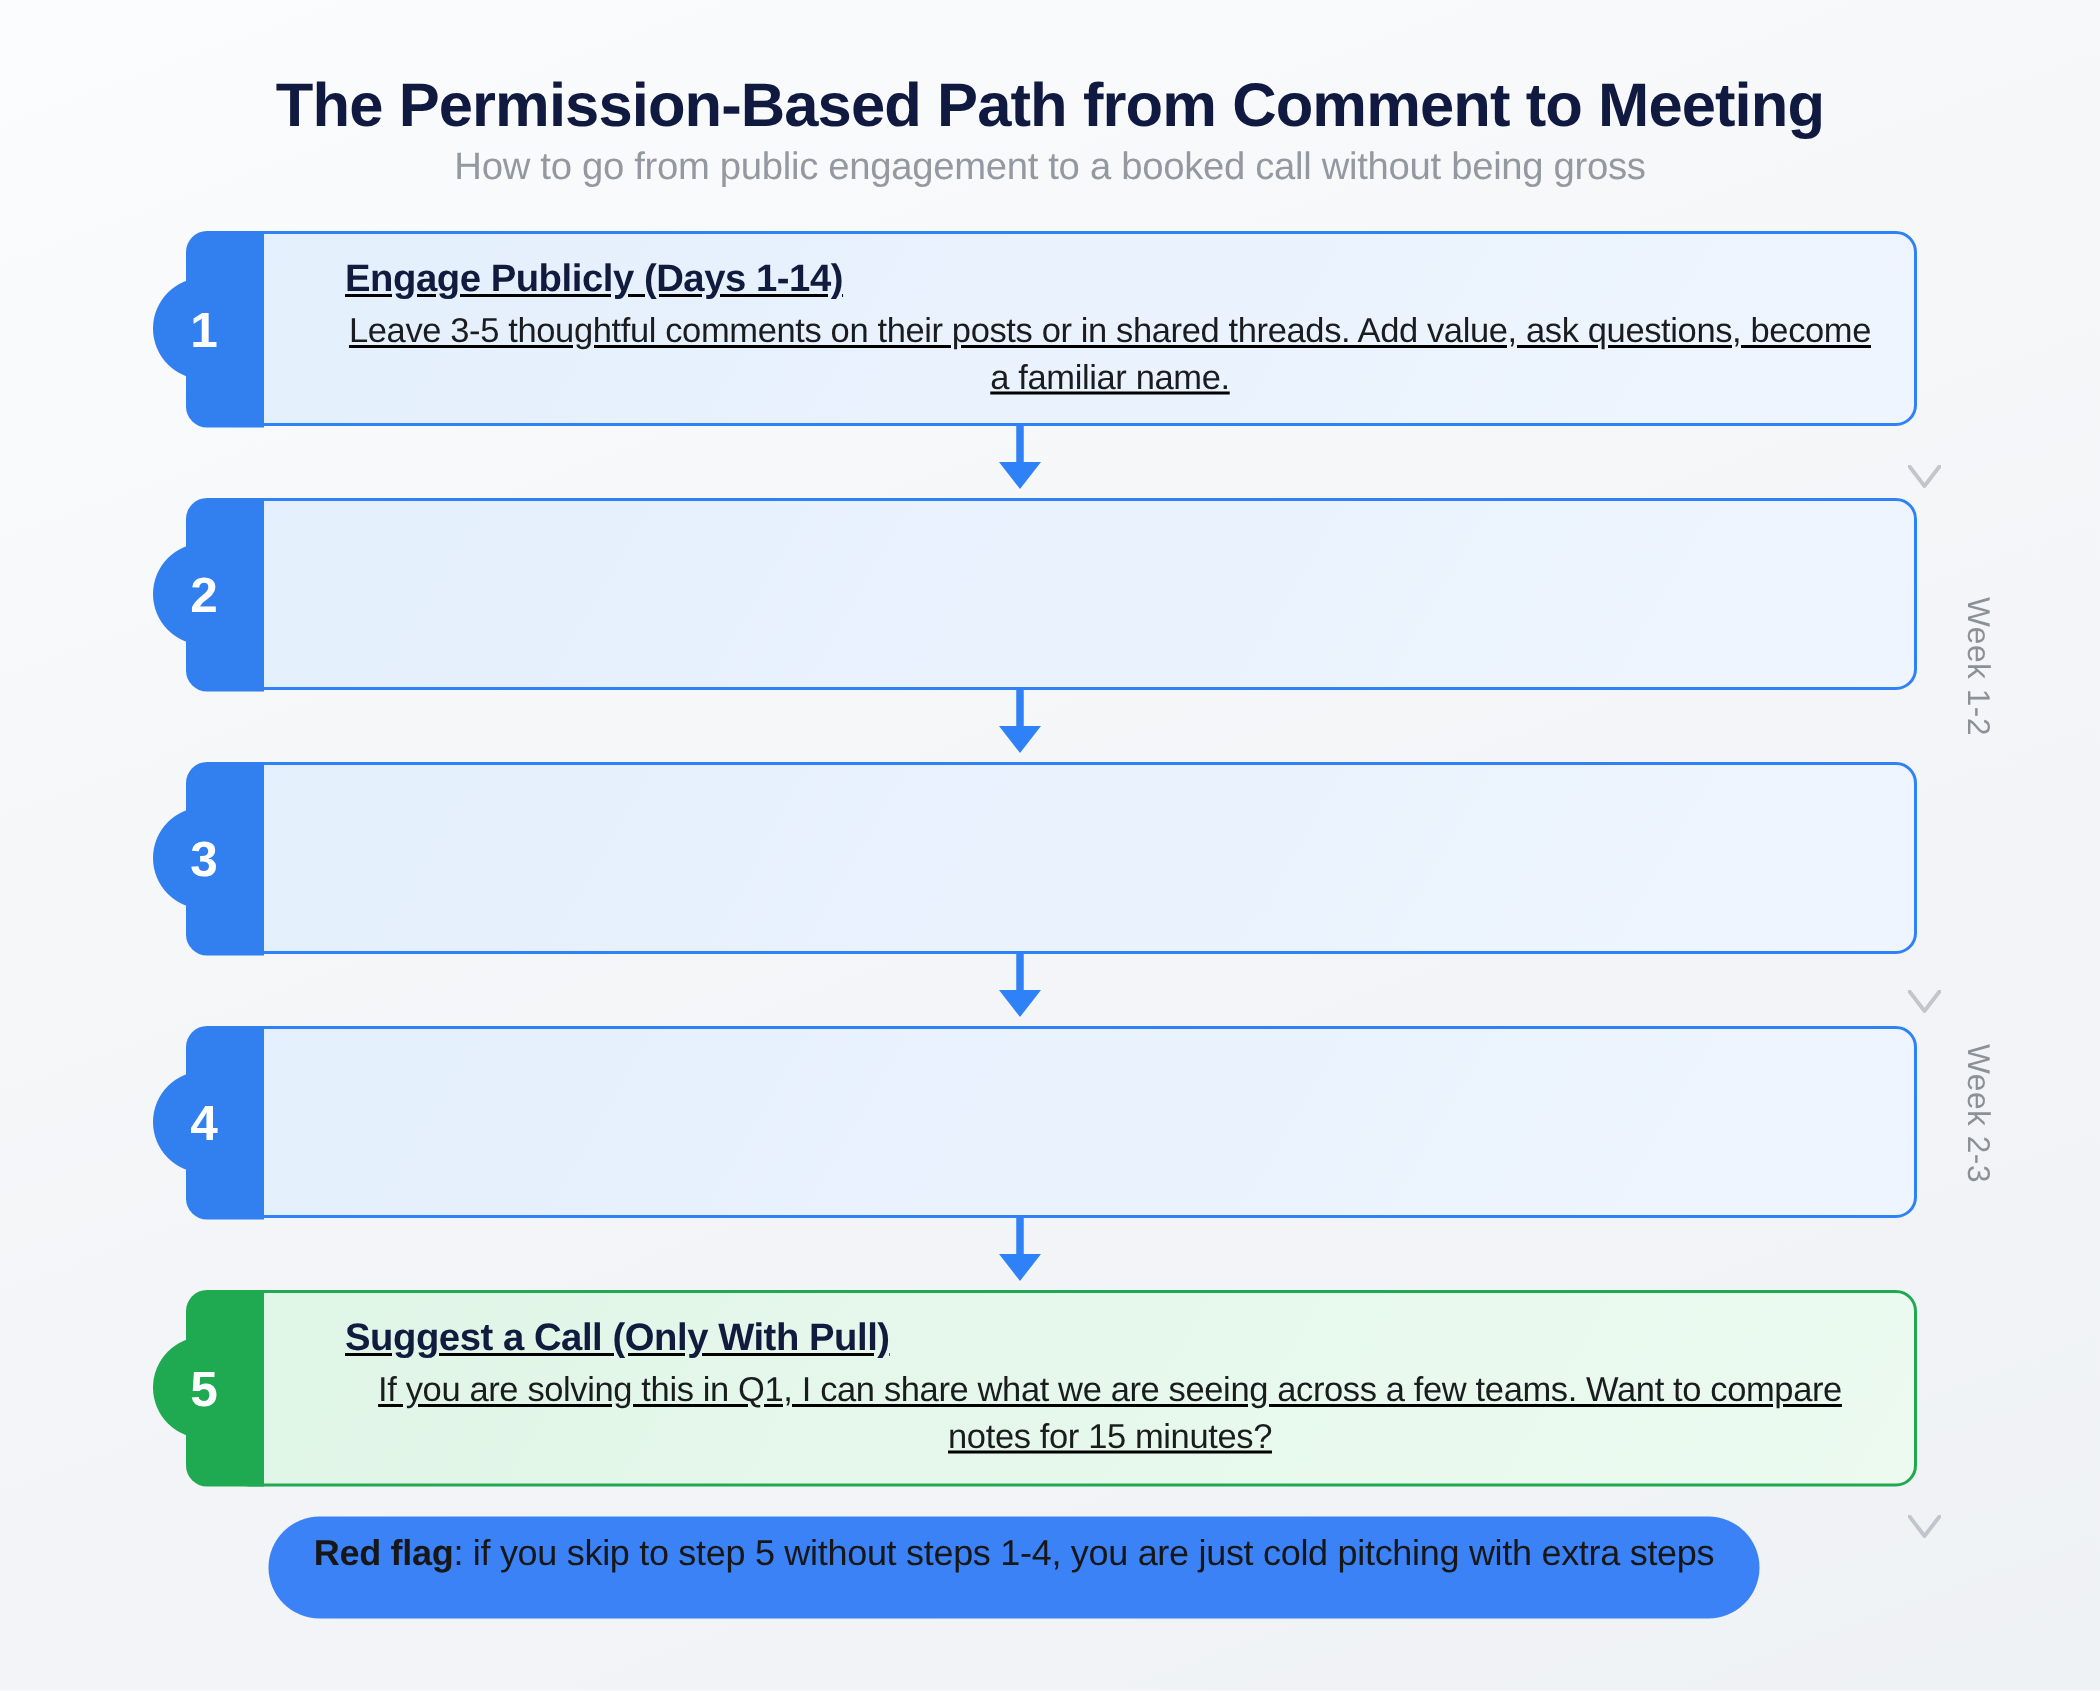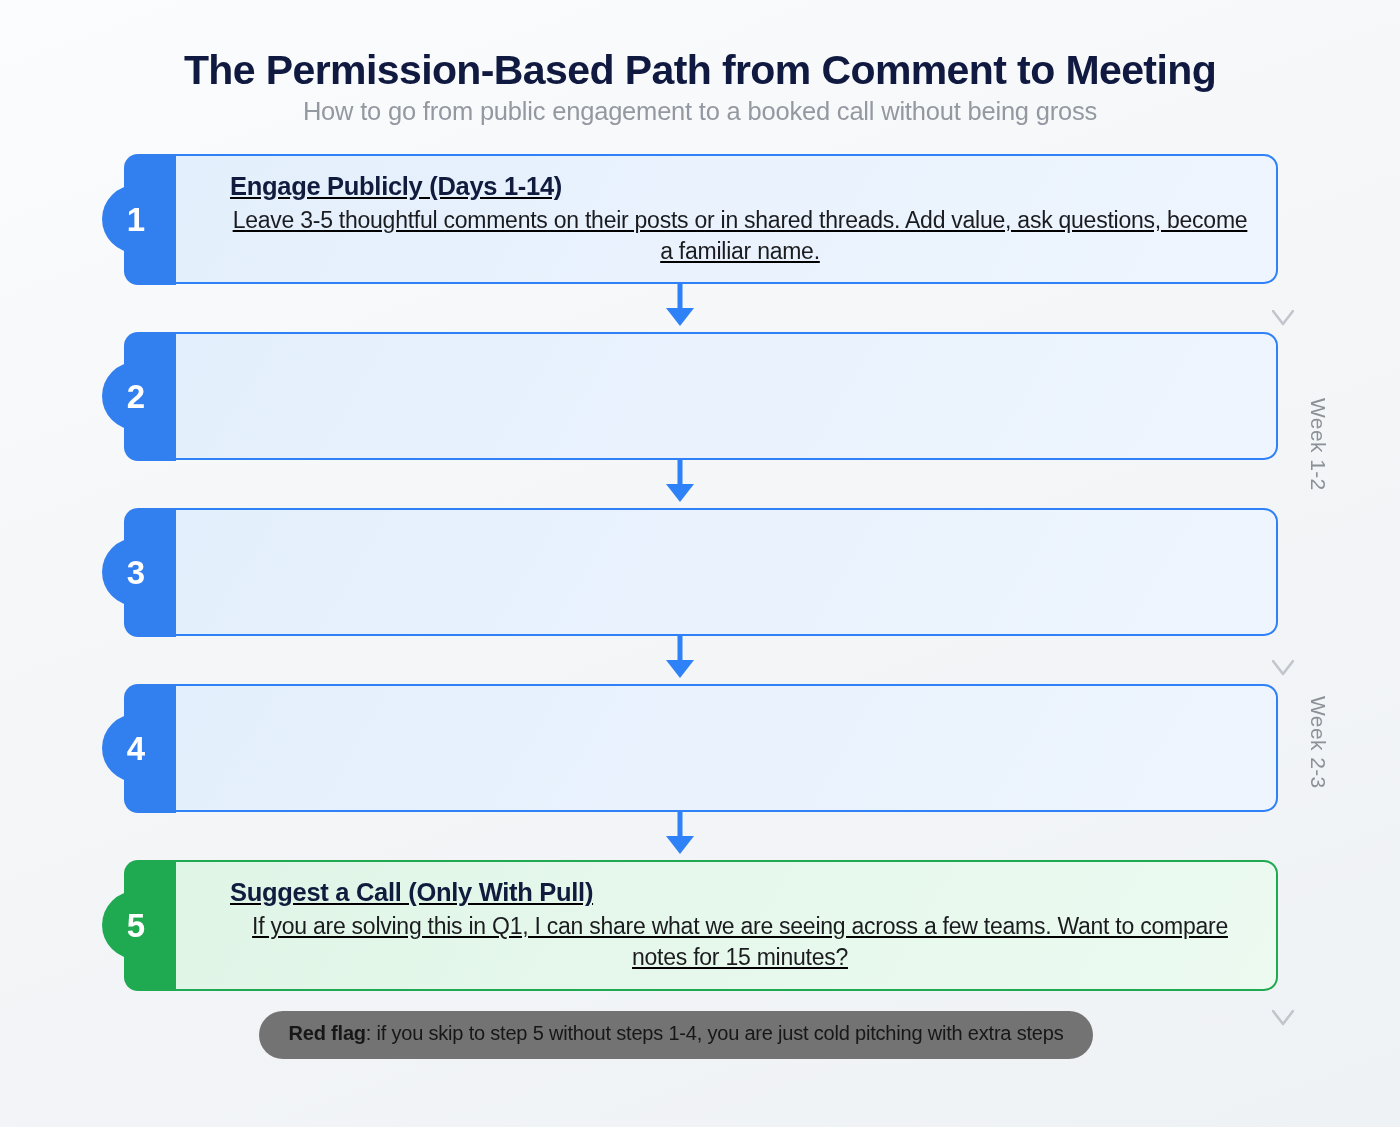--- a/index.html
+++ b/index.html
@@ -169,24 +169,24 @@
   }
 
   
   .redflag-row {
     display:flex;
     justify-content:center;
     margin-top:20px;
     padding-right:48px;
   }
   .redflag {
-    background:#737373;
+    background:#3b82f6;
     border-radius:999px;
-    padding:11px 30px 14px;
-    font-size:20px;
+    padding:11px 30px 29px;
+    font-size:24px;
     color:#171717;
     letter-spacing:-0.2px;
     white-space:nowrap;
   }
   .redflag b { font-weight:bold; }
 </style>
 </head>
 <body>
 
 <div class="header">

